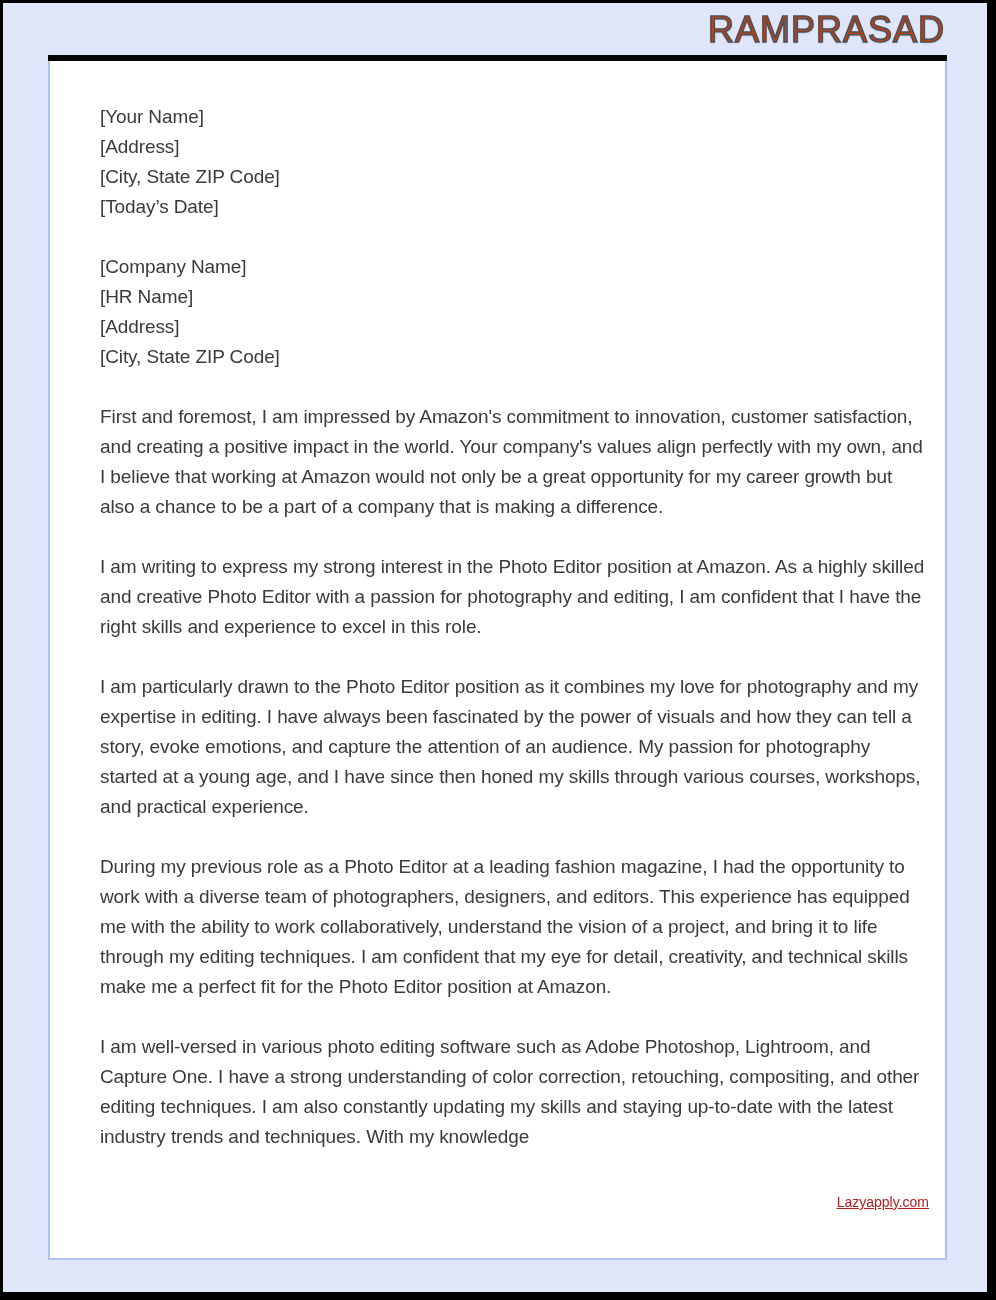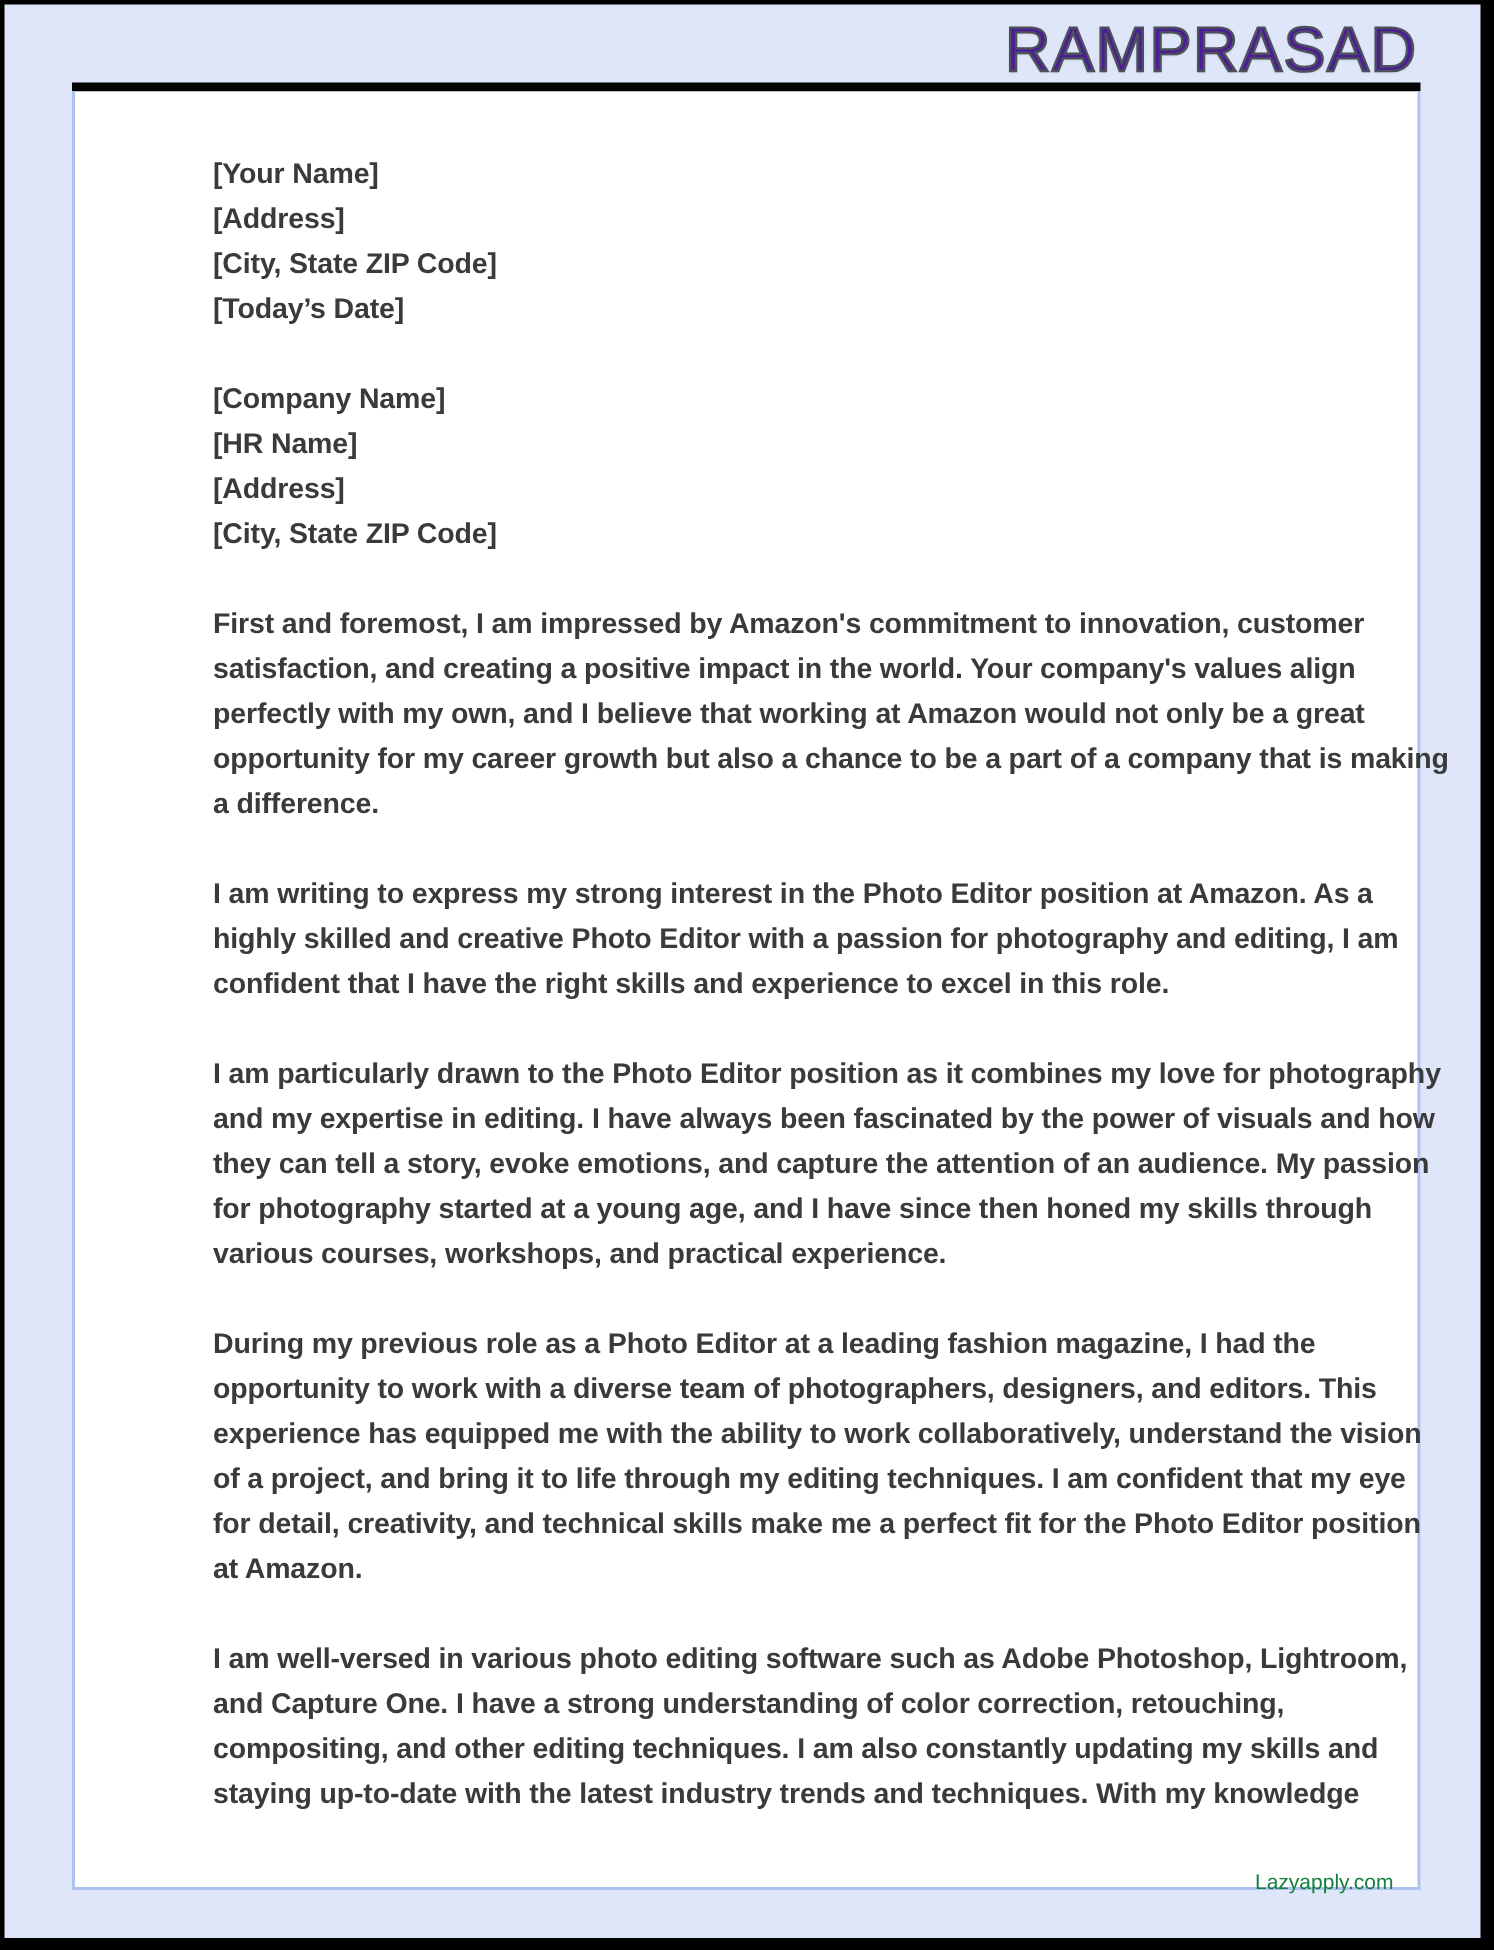--- a/index.html
+++ b/index.html
@@ -20,24 +20,24 @@
     position: absolute;
     left: 3px; top: 3px; right: 9px; bottom: 8px;
     background: #dfe6f9;
     overflow: hidden;
   }
   
   .brand {
     position: absolute;
     top: 6px;
     right: 42px;
-    font-size: 42px;
+    font-size: 36px;
     font-weight: 500;
     letter-spacing: 1px;
-    color: #4c1d95;
+    color: #c2410c;
     -webkit-text-stroke: 1.6px #4b505a;
     text-shadow: 0 1px 2px rgba(40,45,60,0.25);
     white-space: nowrap;
   }
   
   .page-topbar {
     position: absolute;
     left: 45px; top: 52px;
     width: 899px; height: 6px;
     background: #050505;
@@ -52,36 +52,36 @@
     border-right: 2px solid #aec2f0;
     border-bottom: 2px solid #aec2f0;
   }
   
   .letter {
     position: absolute;
     left: 97px; top: 99px;
     width: 825px;
     font-size: 19px;
     line-height: 30px;
-    font-weight: 700;
+    font-weight: 400;
     color: #3a3a3c;
     letter-spacing: -0.1px;
-    margin-left: 42px;
   }
   .letter p, .letter .line-group { margin: 0 0 30px 0; }
   .letter .line { height: 30px; }
   .salutation { margin: 0 0 30px 0; }
   
   .watermark {
     position: absolute;
-    top: 1243px;
+    top: 1191px;
     right: 58px;
     font-size: 14px;
-    color: #15803d;
+    color: #b91c1c;
     letter-spacing: 0;
+    text-decoration: underline;
   }
 </style>
 </head>
 <body>
 
 <div class="frame">
   <div class="mat">
 
     <div class="brand">RAMPRASAD</div>
 

